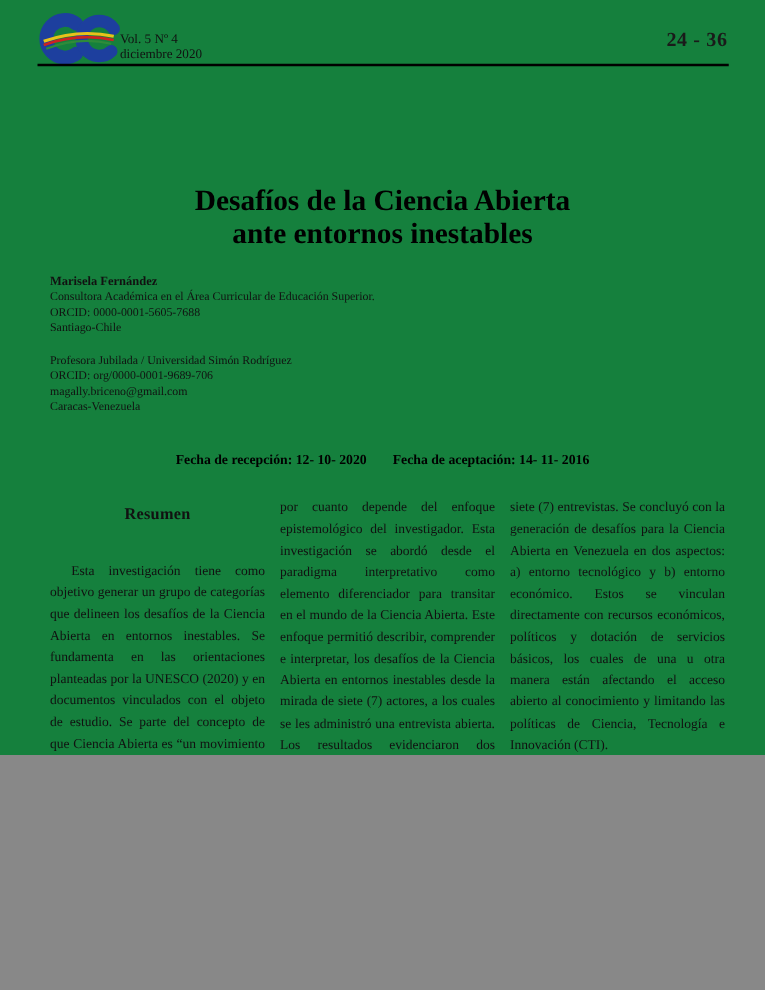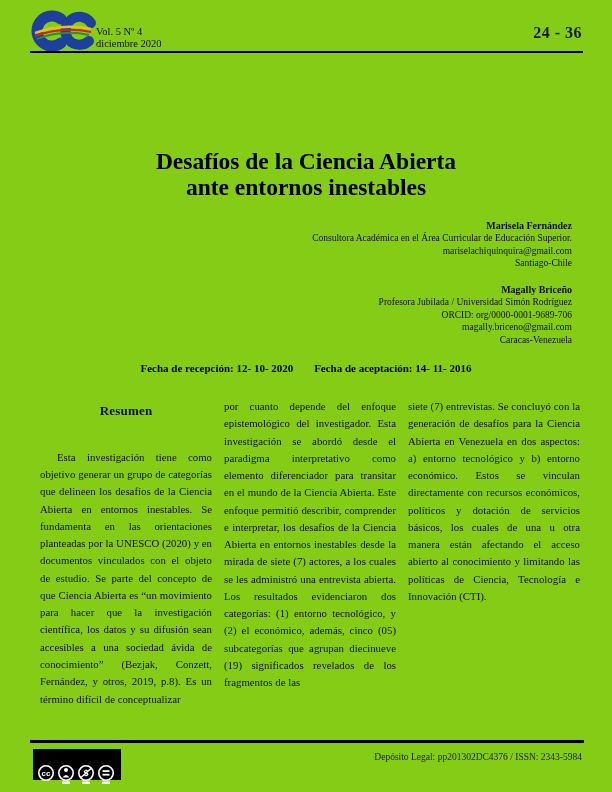--- a/index.html
+++ b/index.html
@@ -1,22 +1,22 @@
 <!DOCTYPE html>
 <html><head>
 <meta charset="utf-8">
 <style>
   * { margin: 0; padding: 0; box-sizing: border-box; }
   html, body { background: #888; }
   .page {
     position: relative;
     width: 612px;
-    height: 792px;
+    height: 604px;
     margin: 0 auto;
-    background: #84cc16;
+    background: #15803d;
     font-family: "Liberation Serif", serif;
     color: #1a1a1a;
     overflow: hidden;
   }
 
   
   .header { position: absolute; top: 0; left: 0; right: 0; height: 56px; }
   .logo { position: absolute; left: 27px; top: 9px; width: 72px; height: 44px; }
   .vol-block {
     position: absolute; left: 96px; top: 26px;
@@ -30,21 +30,21 @@
     position: absolute; left: 30px; right: 29px; top: 51px;
     height: 2px; background: #000;
   }
 
   
   .title {
     position: absolute; top: 148px; left: 40px; right: 40px;
     text-align: center; font-weight: bold;
     font-size: 23.5px; line-height: 1.12; color: #000;
   }
-  .authors { position: absolute; top: 219px; left: 40px; right: 40px; text-align: right; }
+  .authors { position: absolute; top: 219px; left: 40px; right: 40px; text-align: left; }
   .author-block { margin-bottom: 13px; font-size: 9.5px; line-height: 1.32; color: #111; }
   .author-name { font-weight: bold; font-size: 10px; }
 
   .dates {
     position: absolute; top: 362px; left: 40px; right: 40px;
     text-align: center; font-weight: bold; font-size: 11px; color: #000;
   }
   .dates span { margin: 0 9px; }
 
   
@@ -107,25 +107,24 @@
 
   <div class="title">
     <div>Desafíos de la Ciencia Abierta</div>
     <div>ante entornos inestables</div>
   </div>
 
   <div class="authors">
     <div class="author-block">
       <div class="author-name">Marisela Fernández</div>
       <div>Consultora Académica en el Área Curricular de Educación Superior.</div>
-      <div>mariselachiquinquira@gmail.com</div>
+      <div>ORCID: 0000-0001-5605-7688</div>
       <div>Santiago-Chile</div>
     </div>
     <div class="author-block">
-      <div class="author-name">Magally Briceño</div>
       <div>Profesora Jubilada / Universidad Simón Rodríguez</div>
       <div>ORCID: org/0000-0001-9689-706</div>
       <div>magally.briceno@gmail.com</div>
       <div>Caracas-Venezuela</div>
     </div>
   </div>
 
   <div class="dates">
     <span>Fecha de recepción: 12- 10- 2020</span>
     <span>Fecha de aceptación: 14- 11- 2016</span>

